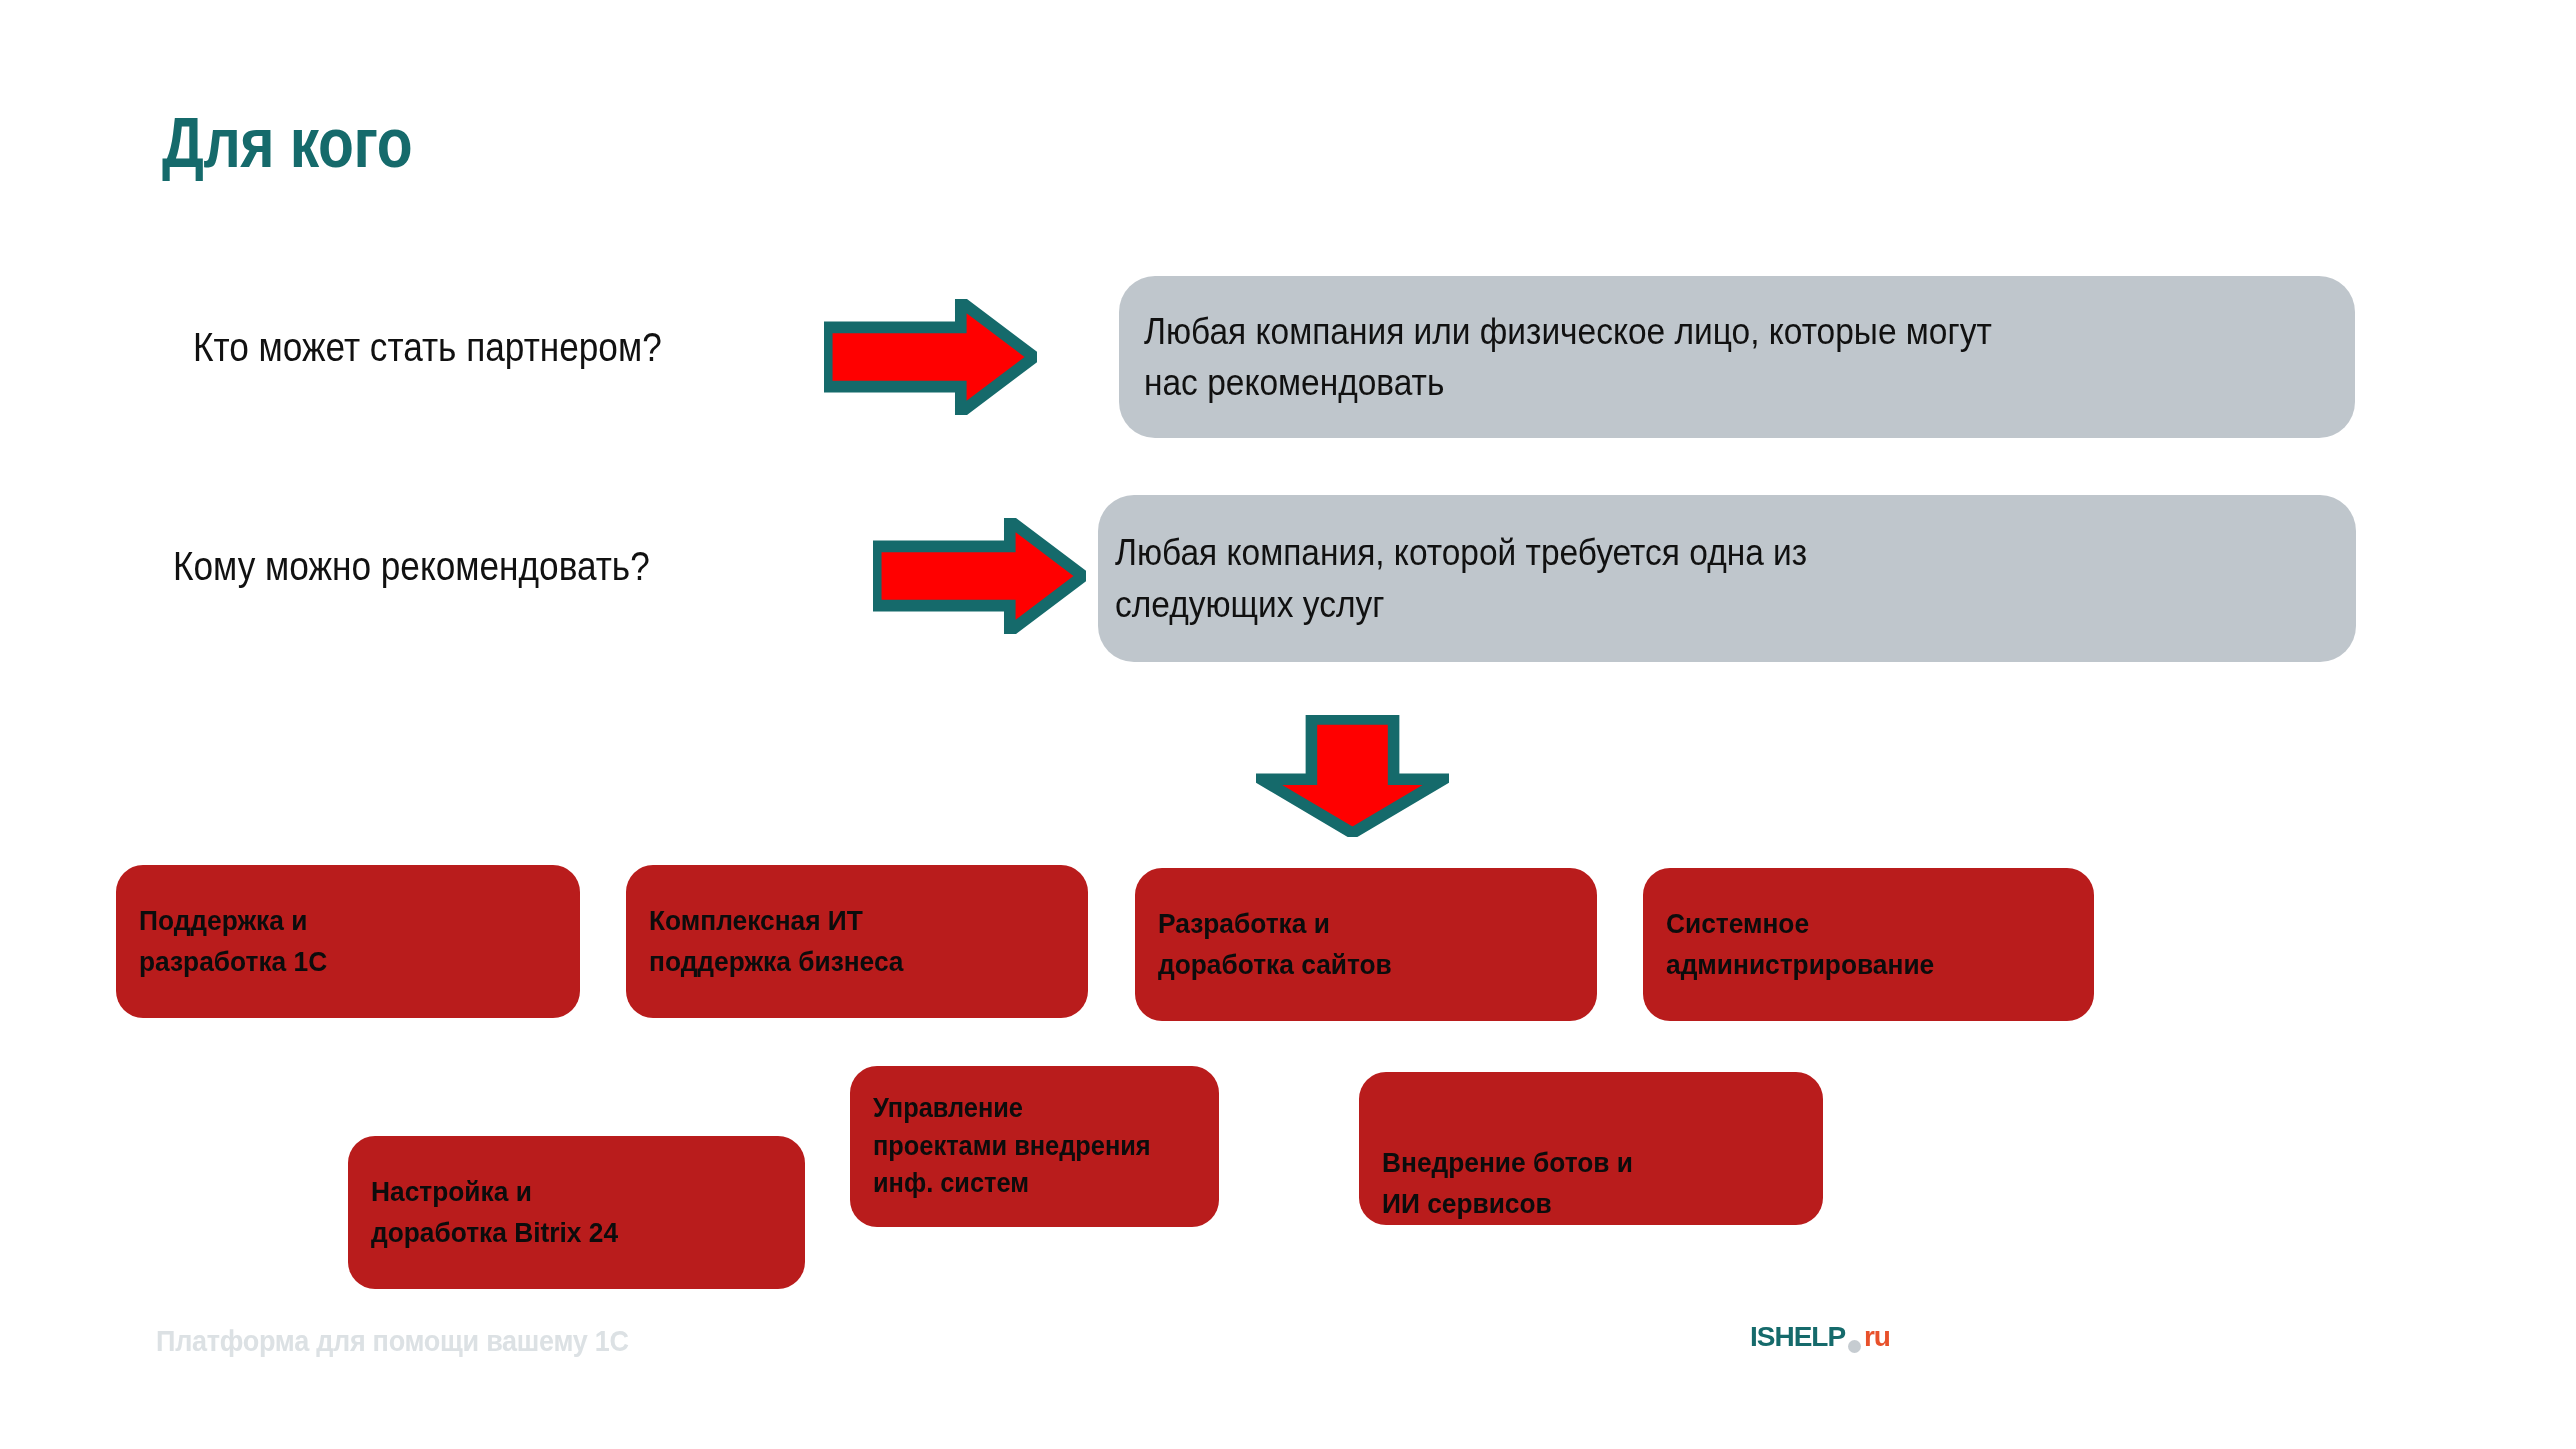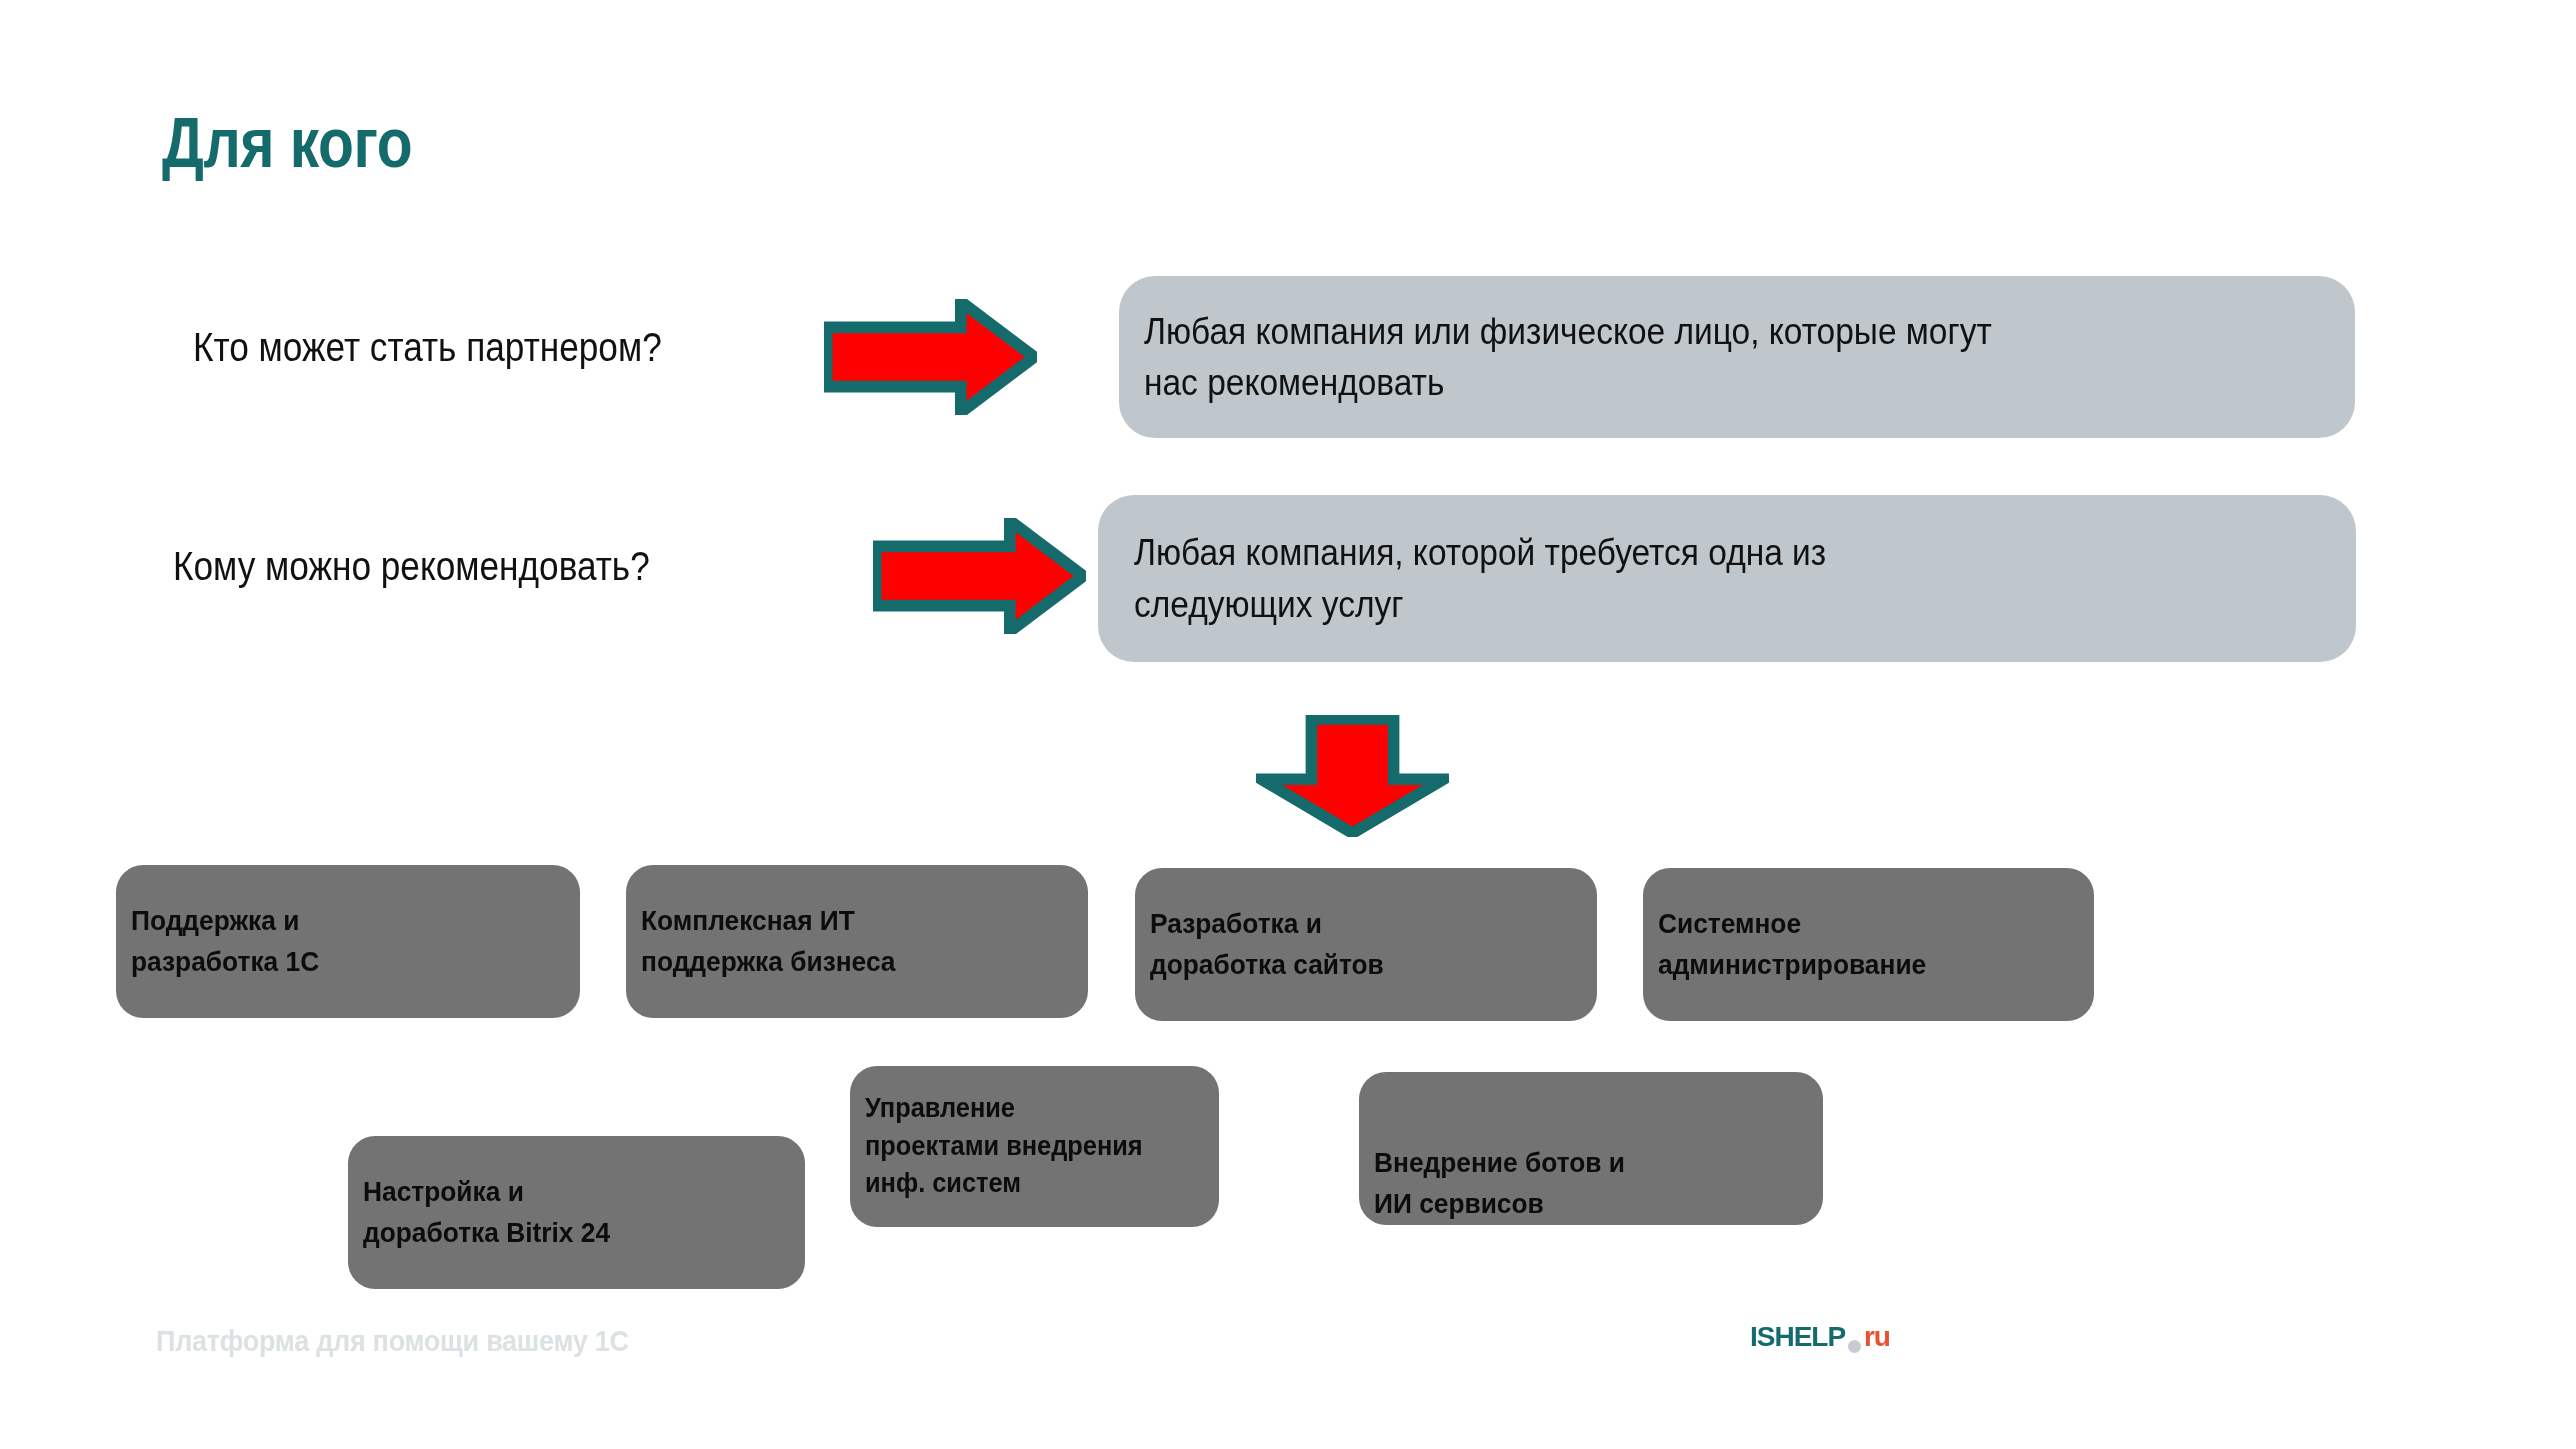--- a/index.html
+++ b/index.html
@@ -83,32 +83,32 @@
     width: 108%;
   }
   .callout-1 {
     left: 1119px; top: 276px;
     width: 1236px; height: 162px;
     padding: 0 25px;
   }
   .callout-2 {
     left: 1098px; top: 495px;
     width: 1258px; height: 167px;
-    padding: 0 36px;
+    padding: 0 17px;
   }
 
   
   .service-box {
     position: absolute;
-    background: #737373;
+    background: #b91c1c;
     border-radius: 27px;
     box-sizing: border-box;
     display: flex;
     align-items: center;
-    padding: 0 15px;
+    padding: 0 23px;
   }
   .service-text {
     font-size: 28px;
     line-height: 1.46;
     font-weight: 700;
     color: #0c0c0c;
     transform: scaleX(0.94);
     transform-origin: left center;
     width: 107%;
   }

